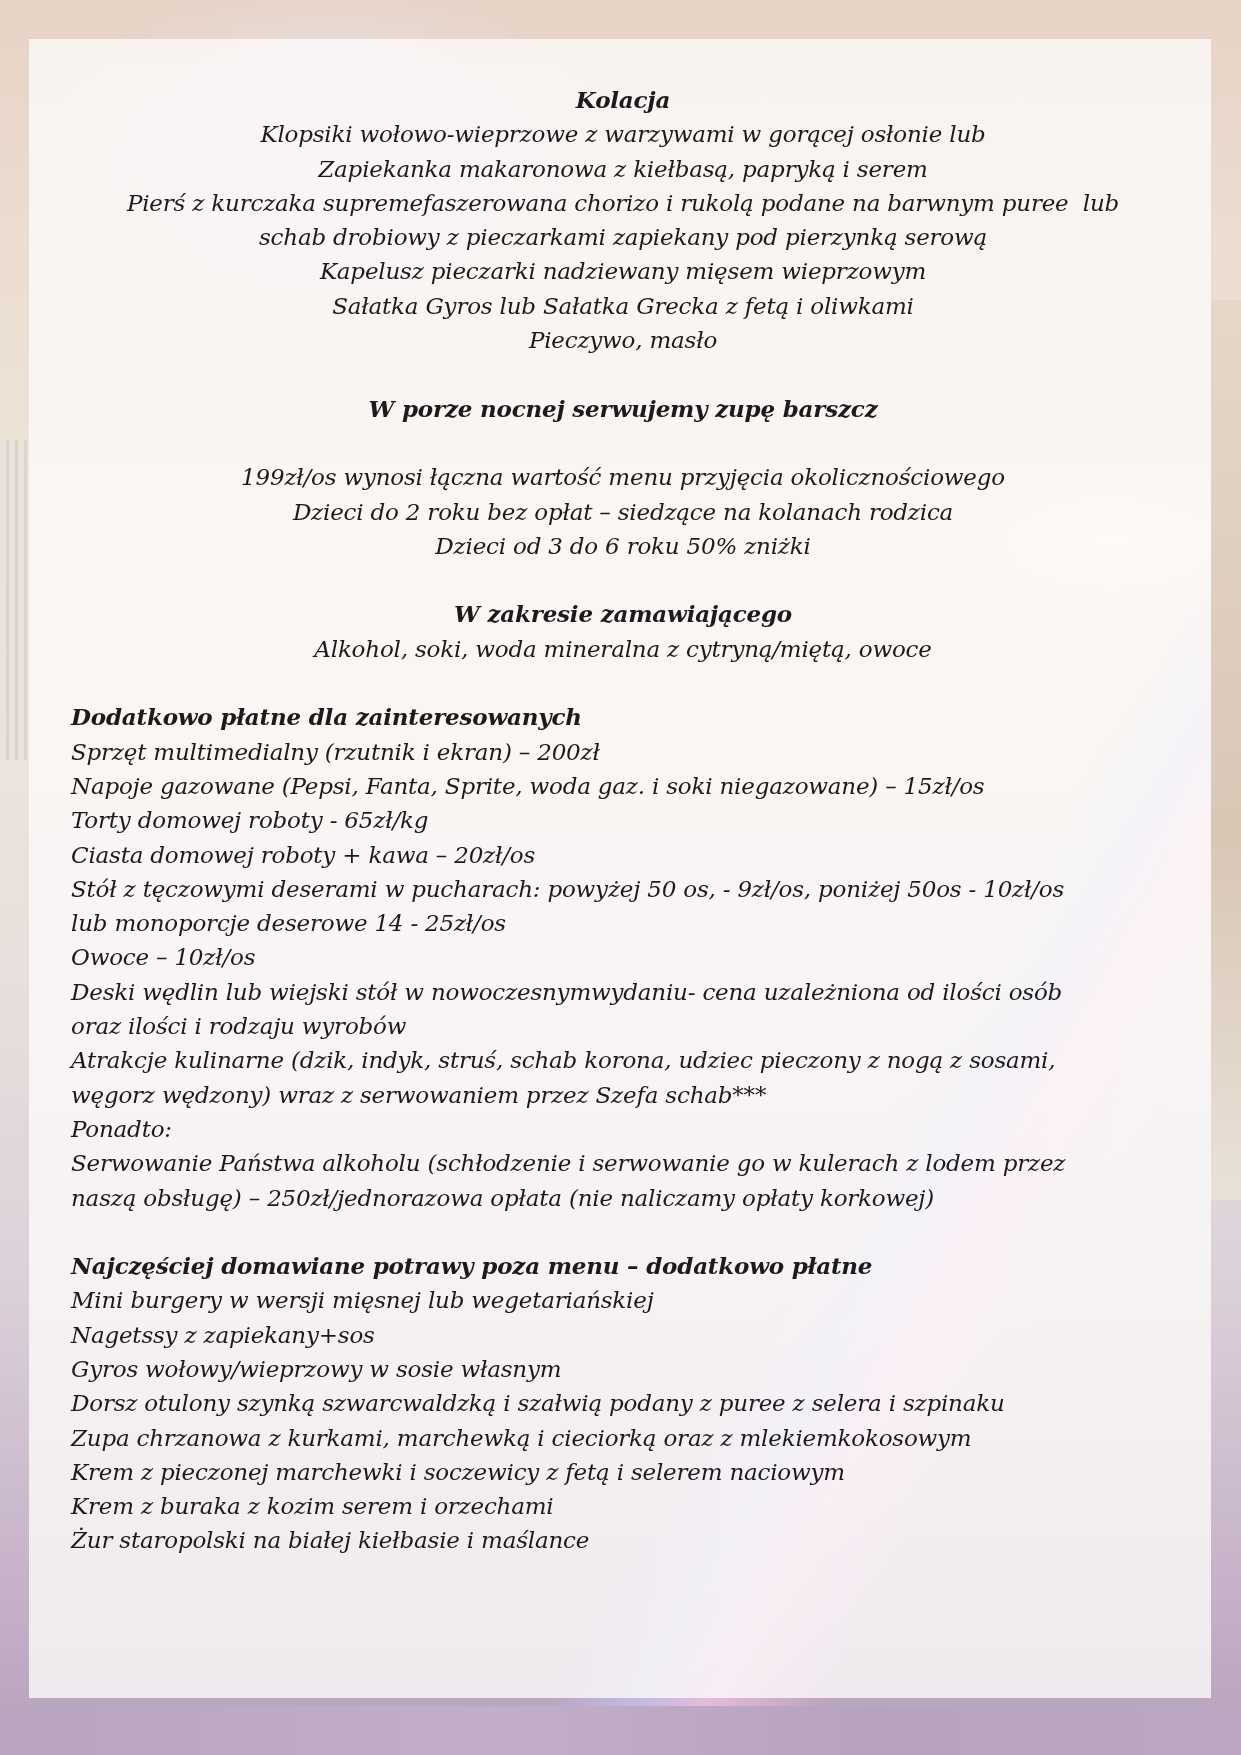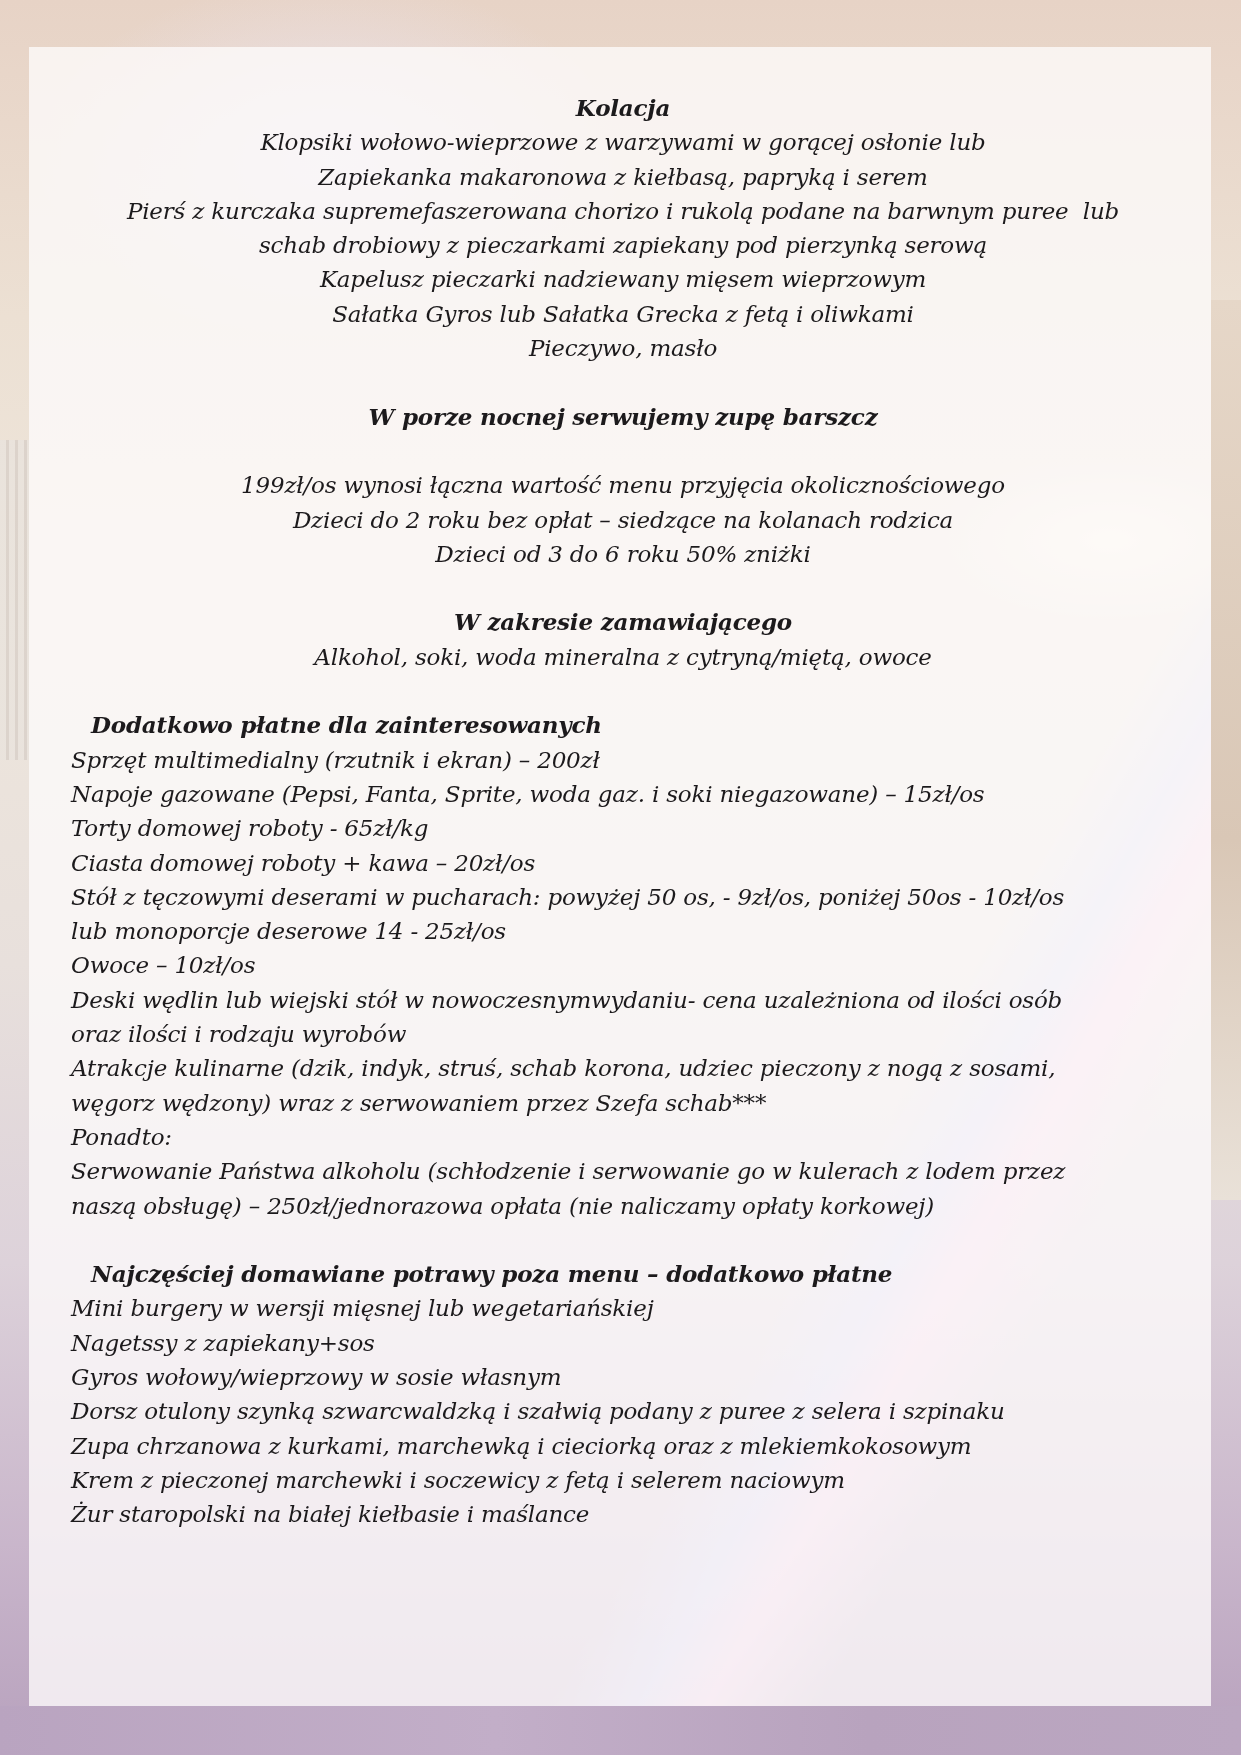--- a/index.html
+++ b/index.html
@@ -26,39 +26,39 @@
       position: absolute; left: 0; top: 440px; width: 29px; height: 320px;
       background: repeating-linear-gradient(90deg, #e9e3dd 0 6px, #d8cfc8 6px 9px);
       opacity: 0.8;
     }
     .bg-floor {
       position: absolute; left: 0; top: 1706px; width: 1241px; height: 49px;
       background: linear-gradient(90deg, #b9a4c0, #c2aec8 40%, #b8a3be 70%, #bba7c1);
     }
     .panel {
       position: absolute;
-      left: 29px; top: 47px;
+      left: 29px; top: 39px;
       width: 1182px; height: 1659px;
       background: rgba(252, 250, 250, 0.80);
       box-sizing: border-box;
     }
     .content {
       position: absolute;
       left: 42px; top: 44px;
       width: 1104px;
       color: #1c1a1c;
       font-size: 23px;
       line-height: 34.3px;
       font-style: italic;
       letter-spacing: -0.2px;
     }
     .line { white-space: pre; display: block; height: 34.3px; }
     .center { text-align: center; }
     .left { text-align: left; }
-    .bold { font-weight: bold; margin-left: 20px; }
+    .bold { font-weight: bold; }
     .gap { display: block; height: 34.3px; }
     .center .line { margin-left: 0; }
   </style>
 </head>
 <body>
 
 <div class="bg"></div>
 <div class="bg-wall"></div>
 <div class="bg-curtain"></div>
 <div class="bg-floor"></div>
@@ -121,17 +121,18 @@
     <span class="gap"></span>
 
     <section class="left">
       <span class="line bold">Najczęściej domawiane potrawy poza menu – dodatkowo płatne</span>
       <span class="line">Mini burgery w wersji mięsnej lub wegetariańskiej</span>
       <span class="line">Nagetssy z zapiekany+sos</span>
       <span class="line">Gyros wołowy/wieprzowy w sosie własnym</span>
       <span class="line">Dorsz otulony szynką szwarcwaldzką i szałwią podany z puree z selera i szpinaku</span>
       <span class="line">Zupa chrzanowa z kurkami, marchewką i cieciorką oraz z mlekiemkokosowym</span>
       <span class="line">Krem z pieczonej marchewki i soczewicy z fetą i selerem naciowym</span>
+      <span class="line">Krem z buraka z kozim serem i orzechami</span>
       <span class="line">Żur staropolski na białej kiełbasie i maślance</span>
     </section>
 
   </div>
 </div>
 
 </body></html>

